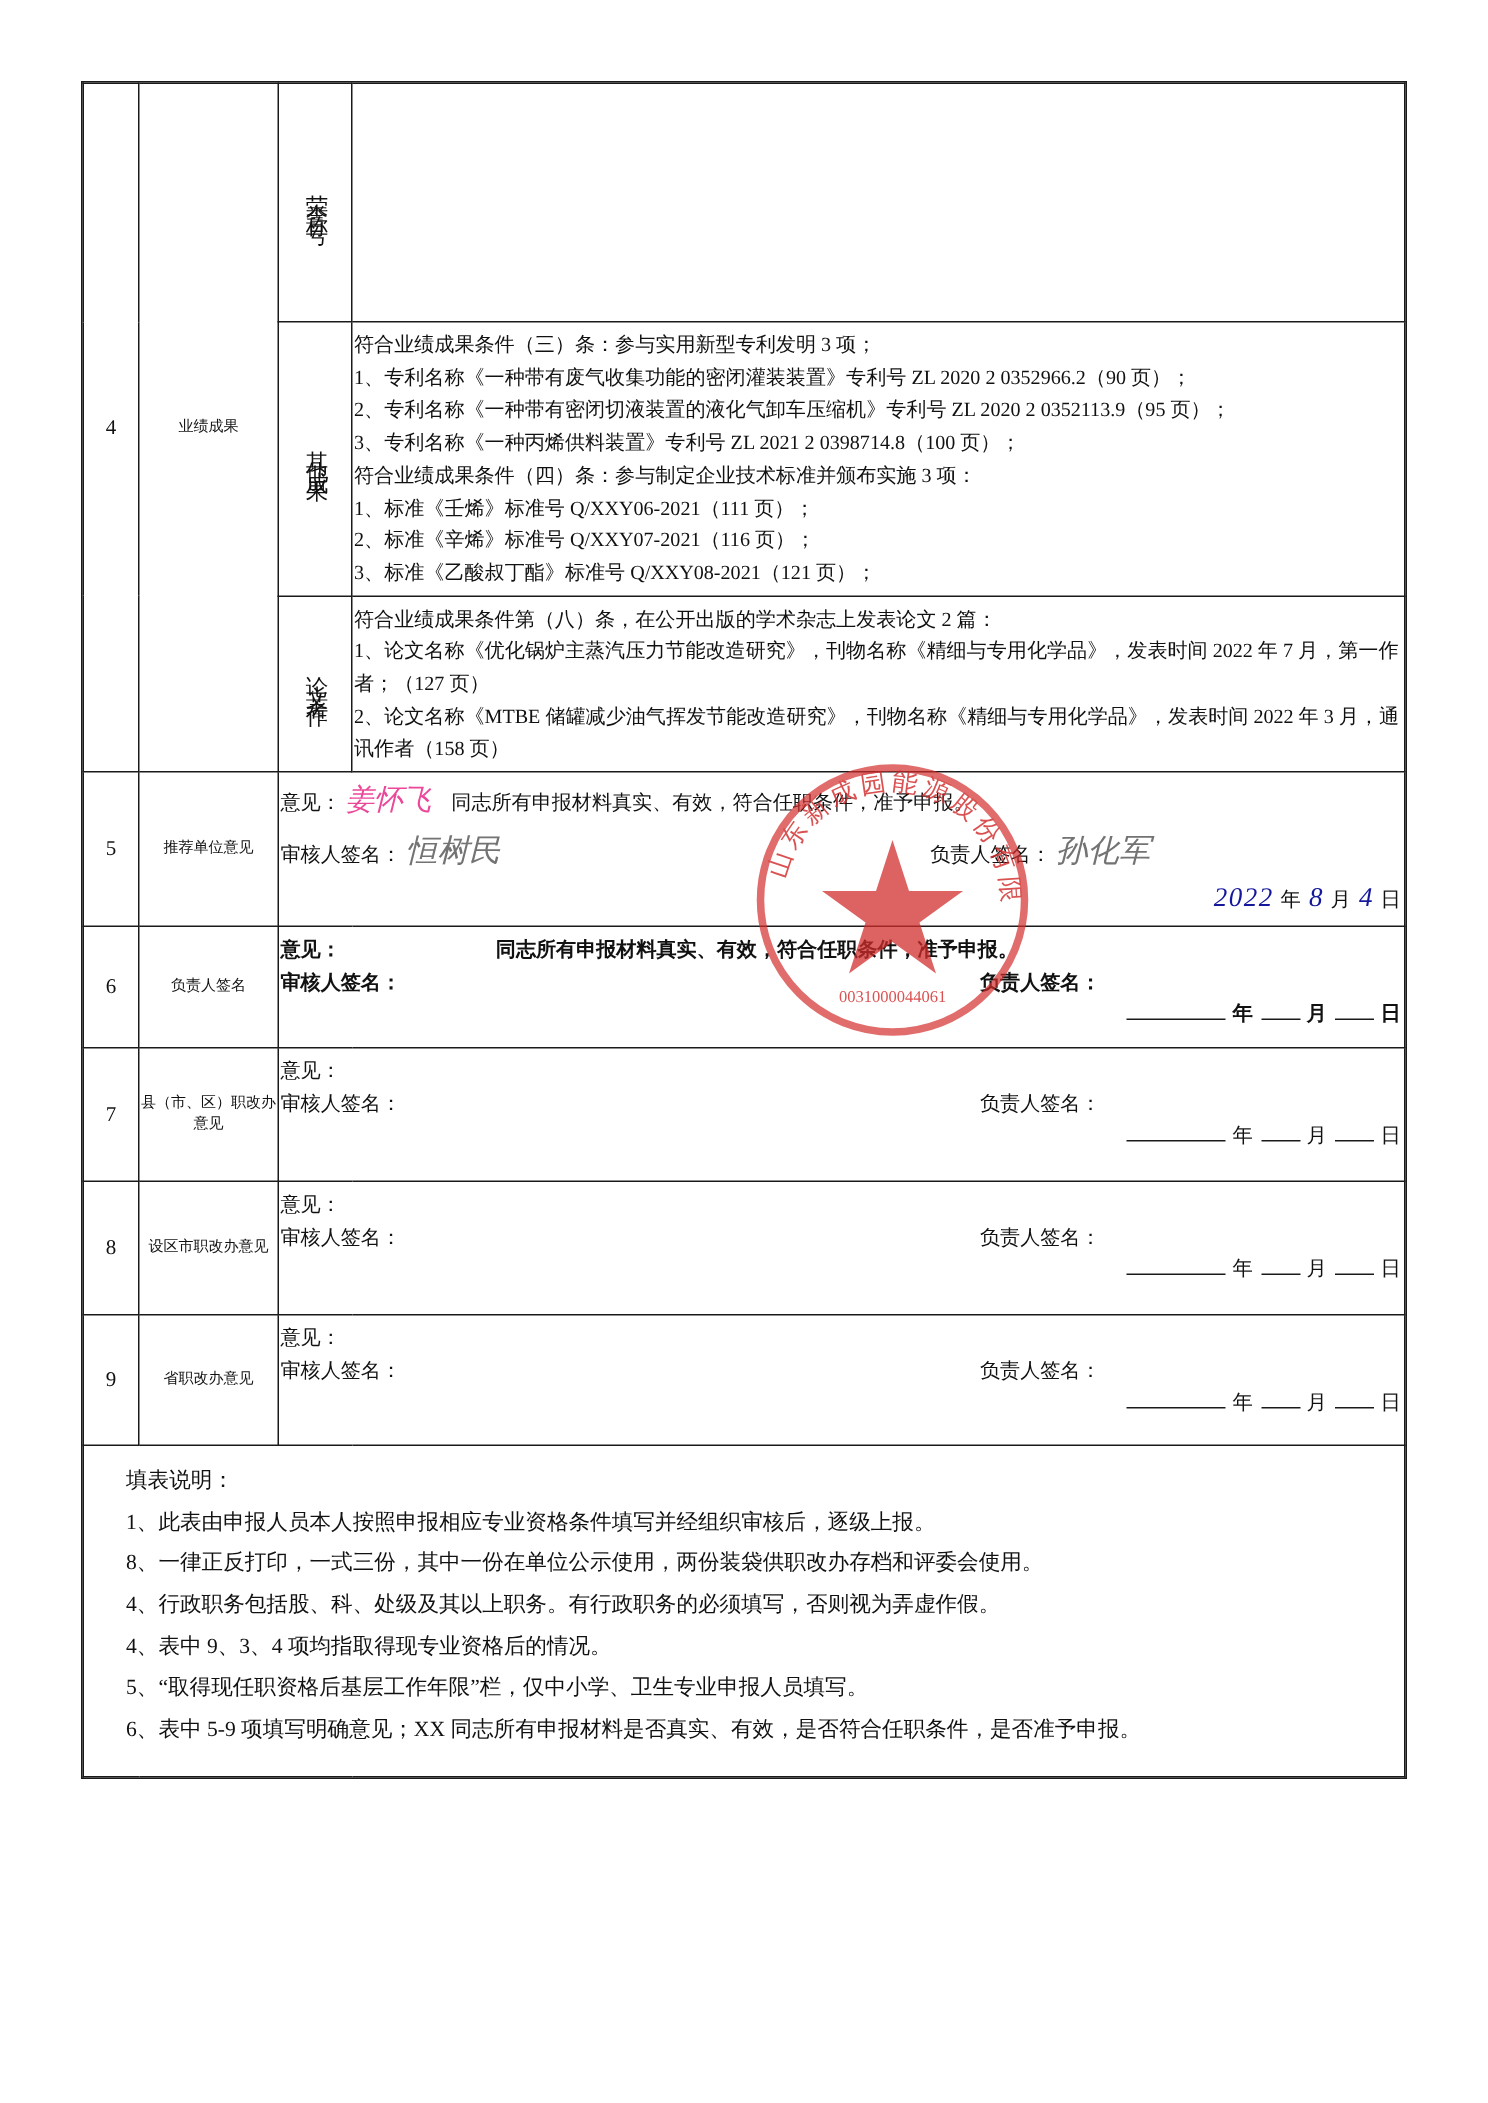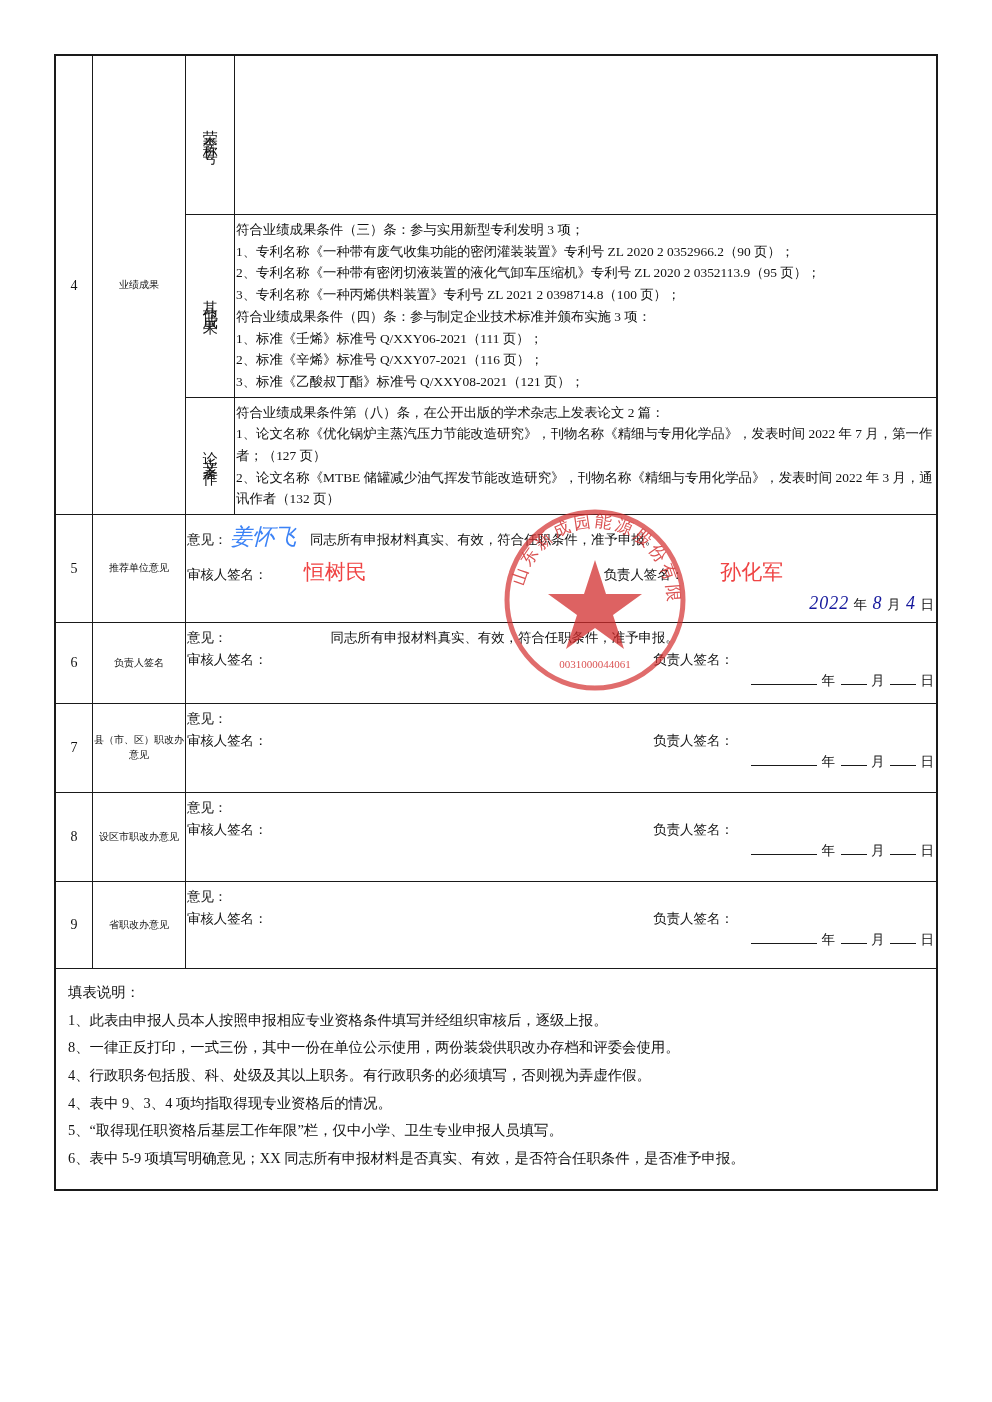--- a/index.html
+++ b/index.html
@@ -44,36 +44,36 @@
   .op-row .left{width:265px;}
   .op-row .right{flex:1;text-align:center;}
   .date-line{
     text-align:right;
     font-size:13.6px;
     letter-spacing:1px;
   }
   .u{display:inline-block;border-bottom:1px solid #1a1a1a;width:66px;}
   .u-s{display:inline-block;border-bottom:1px solid #1a1a1a;width:26px;}
   .notes{
-    padding:10px 12px 16px 12px;
+    padding:10px 12px 16px 28px;
     font-size:14.4px;
     line-height:1.92;
   }
   .notes p{margin:0;}
   .hand{
     font-family:"Liberation Serif",serif;
-    color:#3b82f6;
+    color:#ec4899;
     font-style:italic;
-    font-size:22px;
+    font-size:19px;
   }
   .hand2{
     font-family:"Liberation Serif",serif;
-    color:#ef4444;
+    color:#737373;
+    font-style:italic;
     font-size:21px;
-    margin-left:33px;
   }
   .date-hand{
     color:#15189c;font-style:italic;font-size:18px;
   }
   
   .seal{
     position:absolute;
     left:500px;top:505px;
     width:190px;height:190px;
     pointer-events:none;
@@ -115,21 +115,21 @@
         </td>
       </tr>
 
       <tr>
         <td class="c-sub">
           <span class="vert">论文著作</span>
         </td>
         <td class="body-cell">
           <p>符合业绩成果条件第（八）条，在公开出版的学术杂志上发表论文 2 篇：</p>
           <p>1、论文名称《优化锅炉主蒸汽压力节能改造研究》，刊物名称《精细与专用化学品》，发表时间 2022 年 7 月，第一作者；（127 页）</p>
-          <p>2、论文名称《MTBE 储罐减少油气挥发节能改造研究》，刊物名称《精细与专用化学品》，发表时间 2022 年 3 月，通讯作者（132 页）</p>
+          <p>2、论文名称《MTBE 储罐减少油气挥发节能改造研究》，刊物名称《精细与专用化学品》，发表时间 2022 年 3 月，通讯作者（158 页）</p>
         </td>
       </tr>
 
       <tr>
         <td class="c-no">5</td>
         <td class="c-cat">推荐单位意见</td>
         <td class="body-cell opinion" colspan="2" style="height:78px;">
           <div class="op-line">
             <span>意见：</span>
             <span class="hand">姜怀飞</span>
@@ -152,21 +152,21 @@
             <span>月</span>
             <span class="date-hand">4</span>
             <span>日</span>
           </div>
         </td>
       </tr>
 
       <tr>
         <td class="c-no">6</td>
         <td class="c-cat">负责人签名</td>
-        <td class="body-cell opinion" colspan="2" style="height:72px;">
+        <td class="body-cell opinion" colspan="2" style="height:72px;font-weight:bold;">
           <div class="op-line">
             <span>意见：</span>
             <span style="margin-left:100px;">同志所有申报材料真实、有效，符合任职条件，准予申报。</span>
           </div>
           <div class="op-row">
             <div class="left">
               <span>审核人签名：</span>
             </div>
             <div class="right">
               <span>负责人签名：</span>

